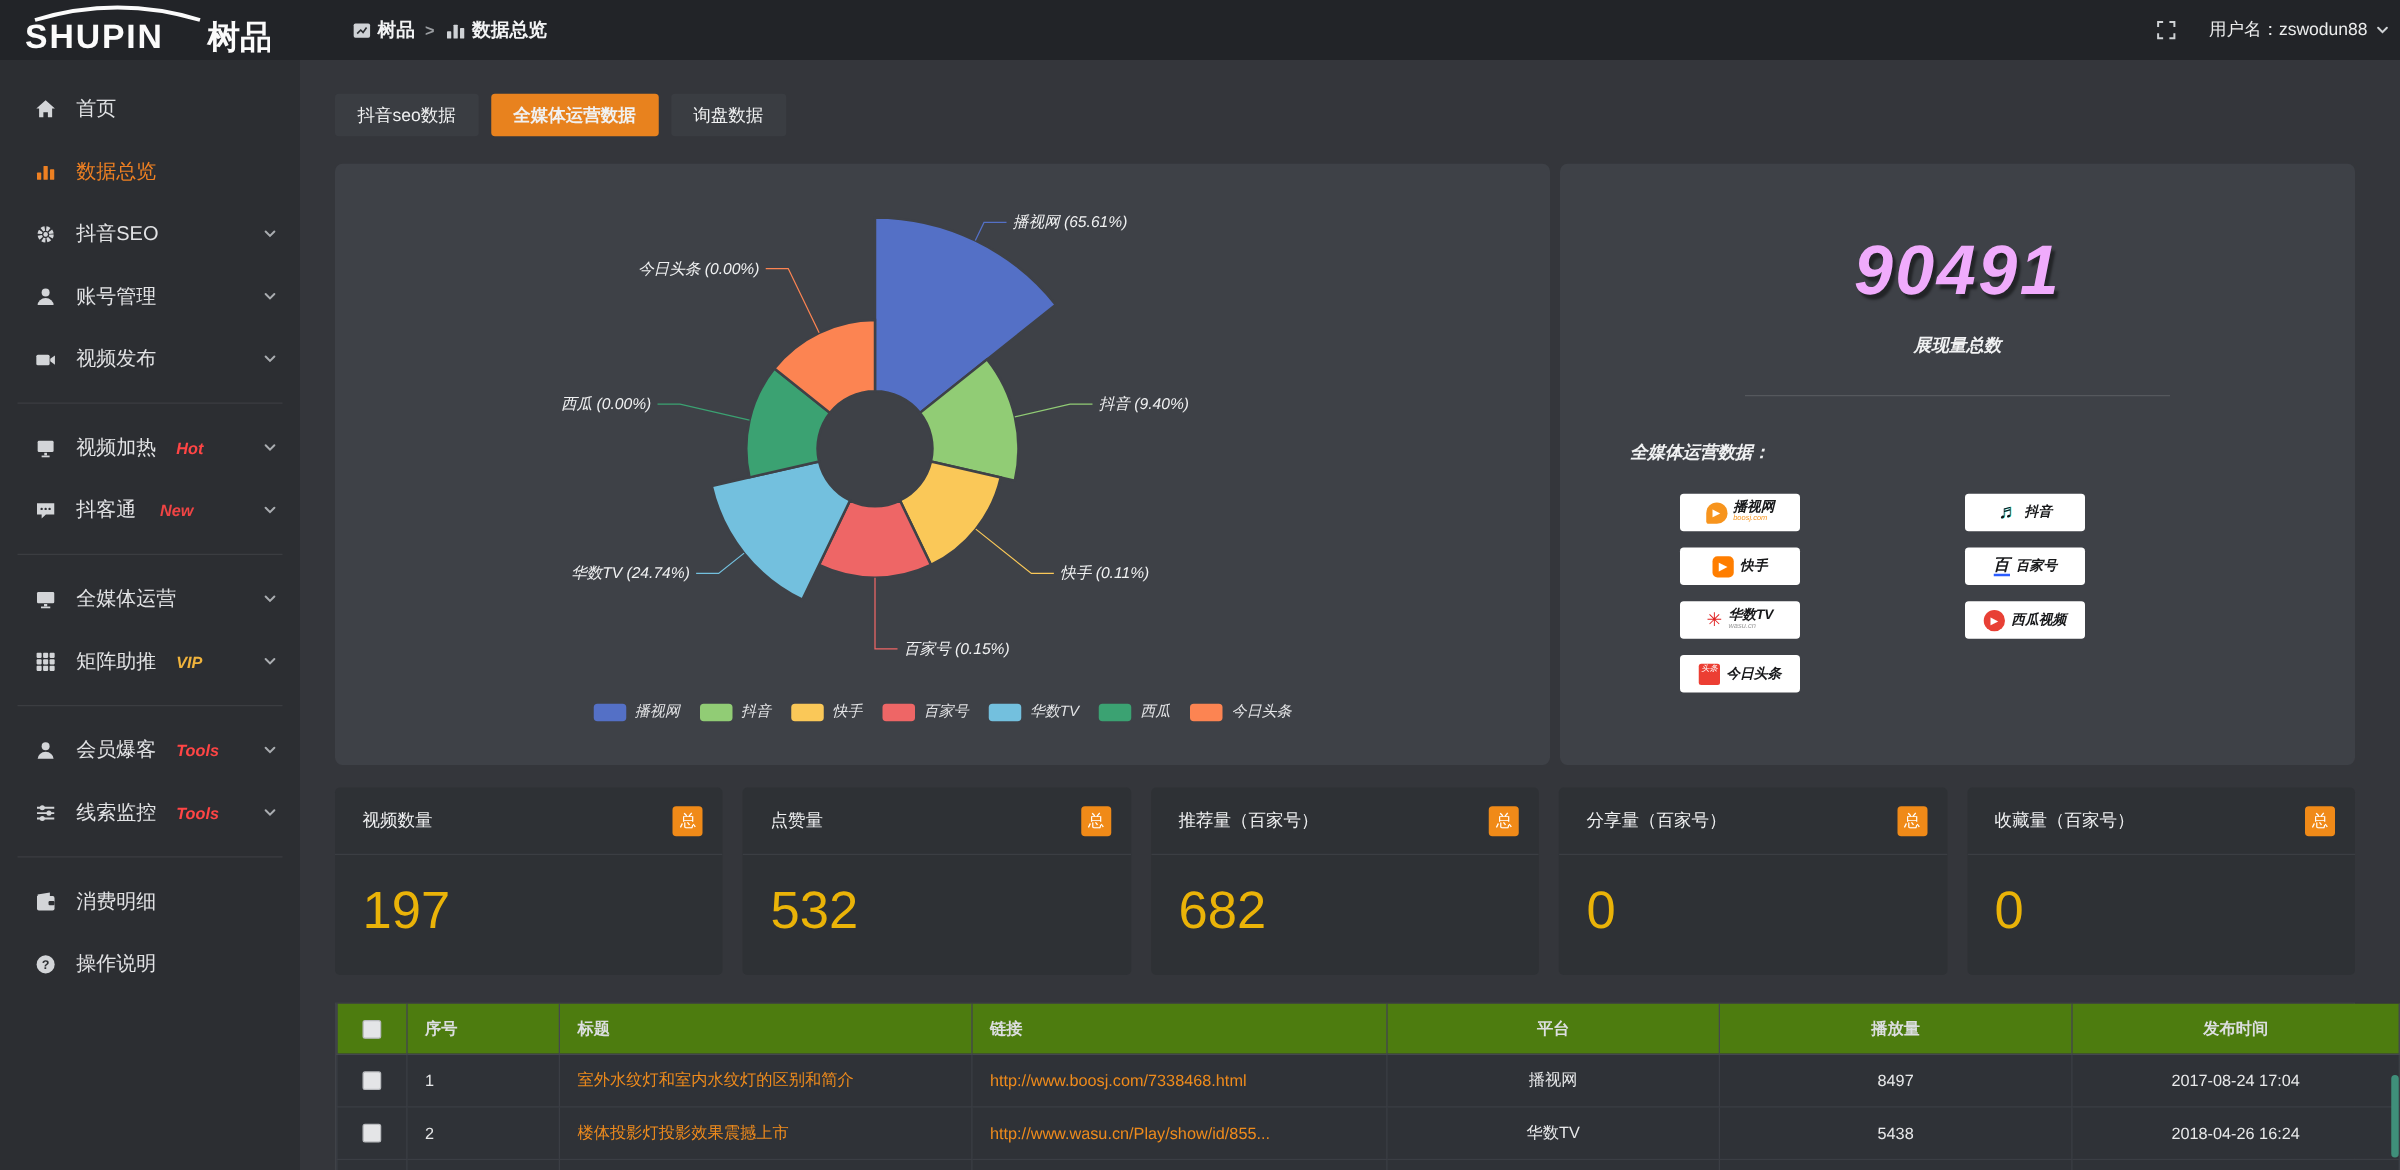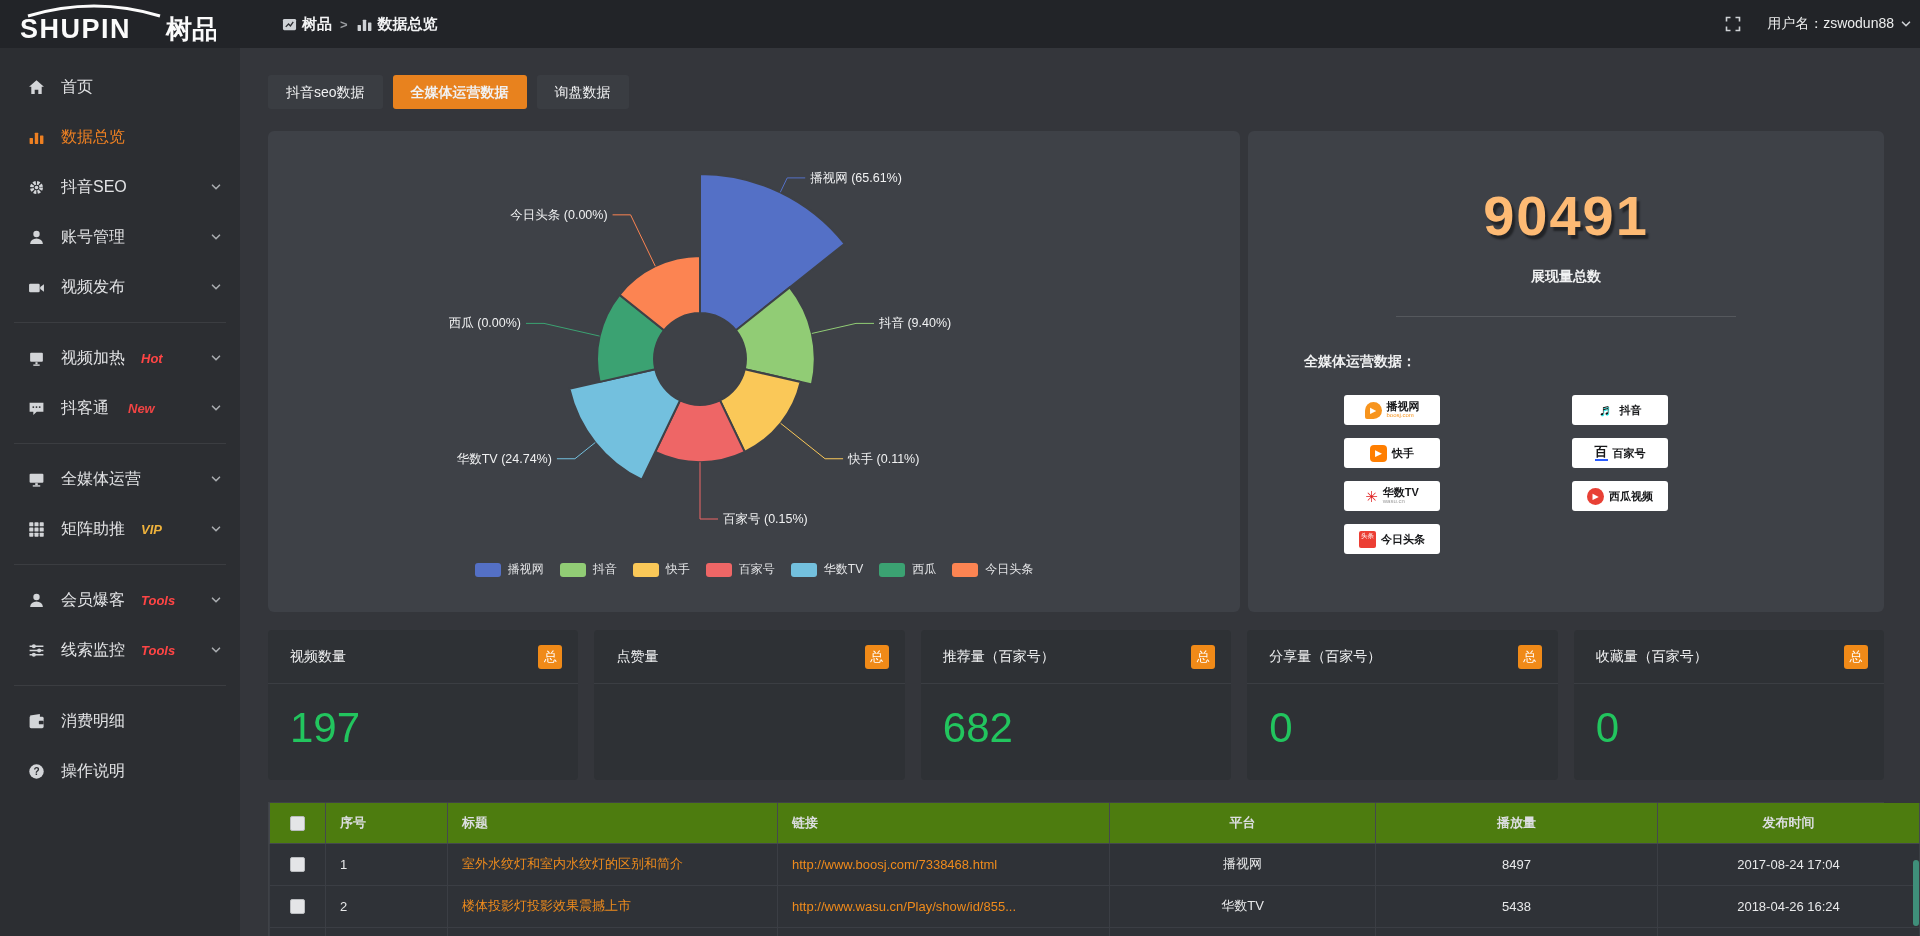--- a/index.html
+++ b/index.html
@@ -30,30 +30,30 @@
   .side-divider { border-top:1px solid #3b3d41; margin:10px 14px; }
 
   
   .main { position:absolute; left:240px; top:48px; right:0; bottom:0; padding:27px 36px 0 28px; }
   .tabs { display:flex; gap:10px; margin-bottom:22px; }
   .tab { padding:0 18px; height:34px; line-height:34px; background:#3a3d42; color:#f0f1f2;
     font-size:14px; border-radius:3px; cursor:pointer; }
   .tab.active { background:#e8821e; font-weight:bold; }
 
   .panels { display:flex; gap:8px; }
-  .panel { background:#3e4147; border-radius:6px; height:481px; position:relative; }
+  .panel { background:#3e4147; border-radius:6px; height:481px; position:relative;font-style:italic; }
   .panel.chart { width:972px; }
   .panel.summary { flex:1; }
 
   .legend { position:absolute; left:0; right:0; bottom:34px; display:flex; justify-content:center;
     gap:16px; align-items:center; }
   .legend-item { display:flex; align-items:center; gap:7px; font-size:12px; color:#e3e4e6; cursor:pointer; }
   .legend-swatch { width:26px; height:14px; border-radius:3px; display:inline-block; }
 
-  .big-number { margin-top:52px; text-align:center; font-size:56px; font-weight:bold; color:#fdba74;
+  .big-number { margin-top:52px; text-align:center; font-size:56px; font-weight:bold; color:#f0abfc;
     letter-spacing:2px; text-shadow:3px 4px 2px rgba(0,0,0,0.45); }
   .big-label { margin-top:20px; text-align:center; font-size:14px; font-weight:bold; color:#f0f1f2; }
   .sum-divider { width:340px; margin:30px auto 0; border-top:1px solid #55585d; }
   .platforms-title { margin:36px 0 0 56px; font-size:14px; font-weight:bold; color:#f0f1f2; }
   .badge-cols { display:flex; margin:24px 0 0 96px; gap:132px; }
   .badge-col { display:flex; flex-direction:column; gap:13px; }
   .pbadge { width:96px; height:30px; background:#fff; border-radius:3px; display:flex;
     align-items:center; justify-content:center; gap:5px; cursor:default; }
   .pbadge .pname { font-size:11px; font-weight:bold; color:#17181a; line-height:11px; }
   .pbadge .psub { font-size:6px; color:#f7941d; line-height:7px; }
@@ -61,21 +61,21 @@
   .ptxt { display:flex; flex-direction:column; align-items:flex-start; }
 
   
   .cards { display:flex; gap:16px; margin-top:18px; }
   .card { flex:1; height:150px; background:#2e3135; border-radius:4px; overflow:hidden; }
   .card-head { display:flex; align-items:center; justify-content:space-between; height:54px;
     padding:0 16px 0 22px; border-bottom:1px solid #3b3e43; }
   .card-title { font-size:14px; color:#f0f1f2; }
   .card-badge { min-width:24px; height:24px; padding:0 4px; background:#f08a18; color:#fff;
     border-radius:3px; font-size:13px; line-height:24px; text-align:center; cursor:pointer; }
-  .card-value { padding:20px 0 0 22px; font-size:42px; color:#22c55e; }
+  .card-value { padding:20px 0 0 22px; font-size:42px; color:#eab308; }
 
   
   .tablewrap { margin-top:22px; background:#303338; border:1px solid #3f4247; }
   table { width:100%; border-collapse:collapse; table-layout:fixed; }
   th { background:#4d7c0f; height:40px; font-size:13px; font-weight:bold; color:#dcdee0;
     border:1px solid #45484e; border-top:none; }
   td { height:42px; font-size:13px; color:#e8e9ea; border:1px solid #3b3e44; background:#2f3237; }
   th.left, td.left { text-align:left; padding-left:14px; }
   th.center, td.center { text-align:center; }
   td.link { color:#ef8b1c; cursor:pointer; }
@@ -489,20 +489,21 @@
             <span class="card-title">视频数量</span>
             <span class="card-badge">总</span>
           </div>
           <div class="card-value">197</div>
         </div>
         <div class="card">
           <div class="card-head">
             <span class="card-title">点赞量</span>
             <span class="card-badge">总</span>
           </div>
+          <div class="card-value">532</div>
         </div>
         <div class="card">
           <div class="card-head">
             <span class="card-title">推荐量（百家号）</span>
             <span class="card-badge">总</span>
           </div>
           <div class="card-value">682</div>
         </div>
         <div class="card">
           <div class="card-head">

